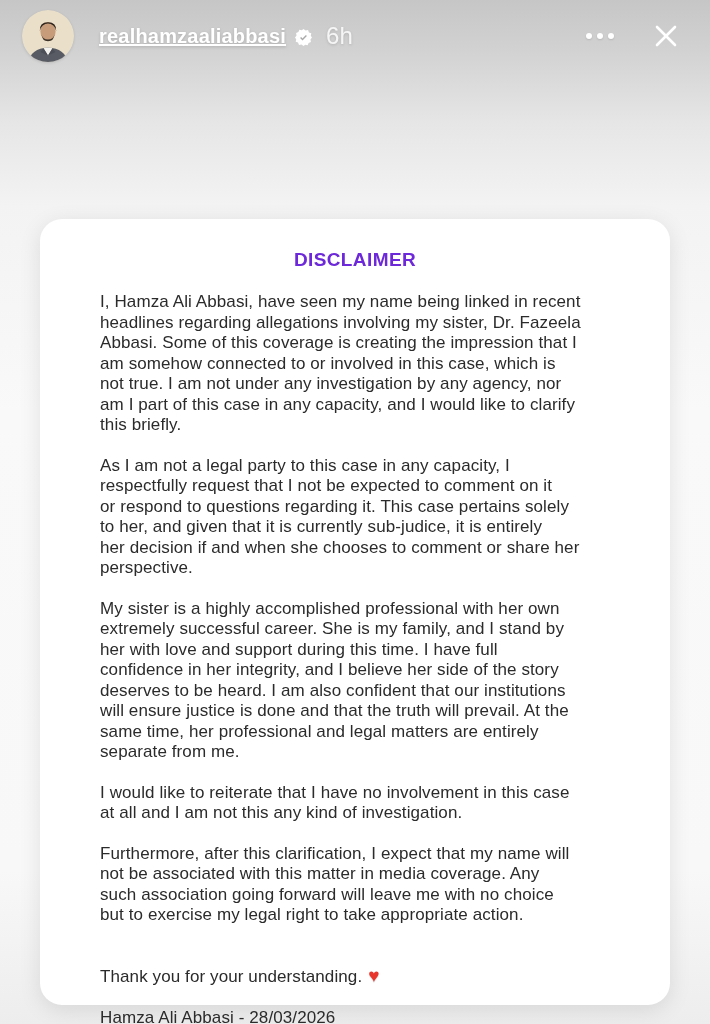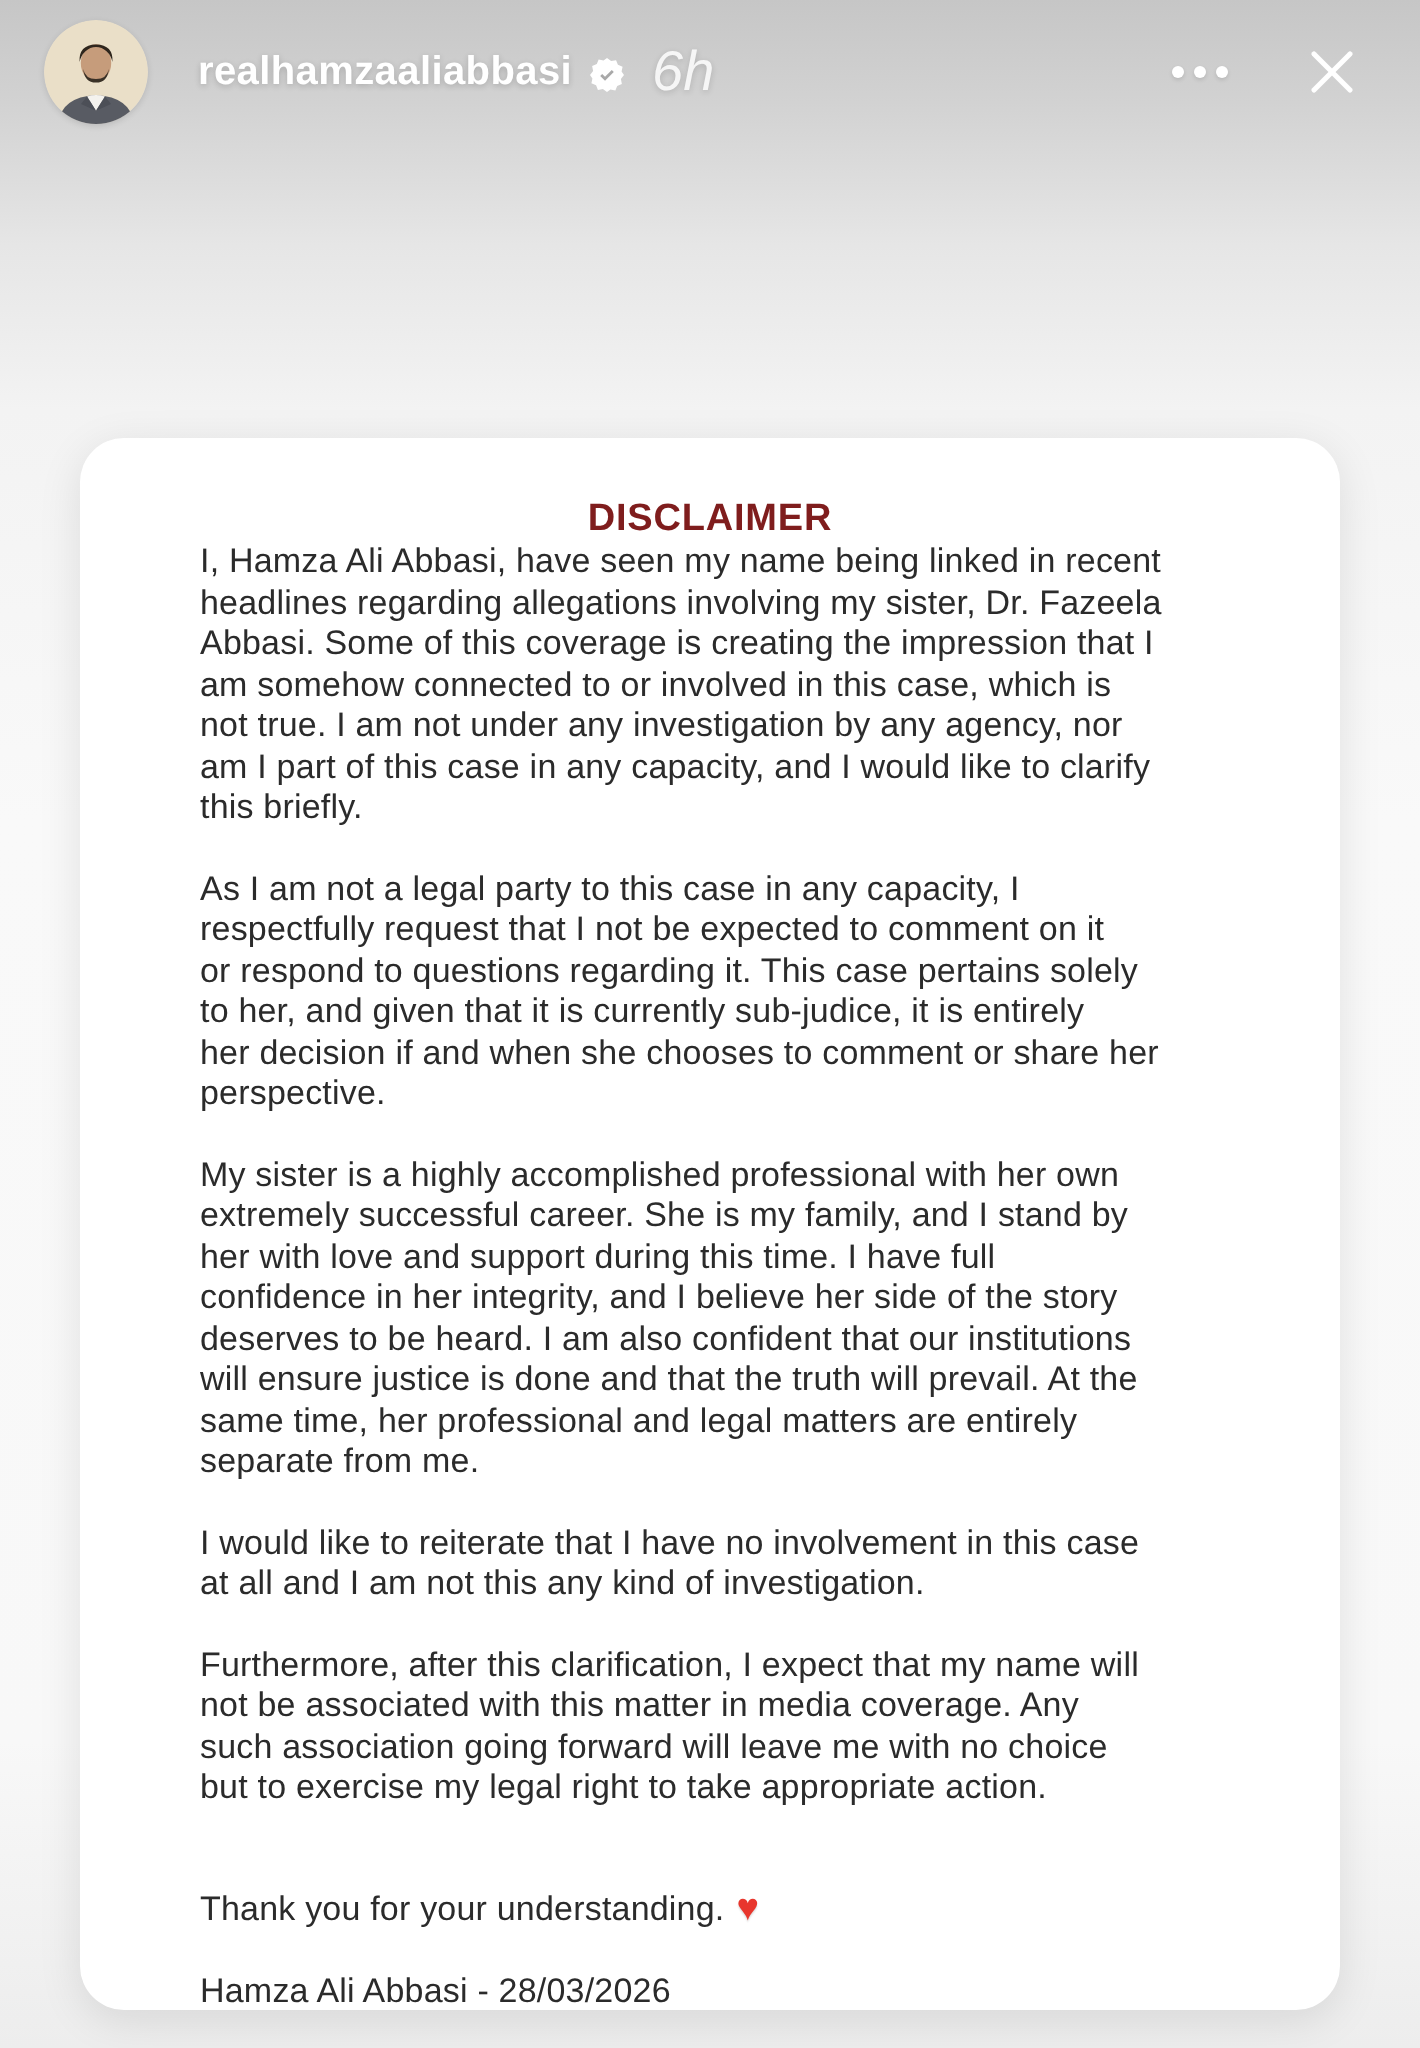--- a/index.html
+++ b/index.html
@@ -48,29 +48,29 @@
     gap: 9px;
   }
   .username {
     color: #ffffff;
     font-size: 20px;
     font-weight: 700;
     letter-spacing: 0.2px;
     text-shadow: 0 1px 3px rgba(0,0,0,0.18);
     cursor: pointer;
     white-space: nowrap;
+    text-decoration: underline;
   }
   .badge { display: inline-flex; margin-top: 2px; }
   .timestamp {
     color: rgba(255,255,255,0.85);
-    font-size: 28px;
+    font-size: 24px;
     font-weight: 400;
     margin-left: 5px;
     text-shadow: 0 1px 3px rgba(0,0,0,0.15);
-    font-style: italic;
   }
   .header-spacer { flex: 1 1 auto; }
   .more-btn, .close-btn {
     background: none;
     border: none;
     cursor: pointer;
     display: flex;
     align-items: center;
     justify-content: center;
     padding: 6px;
@@ -95,21 +95,22 @@
     background: #ffffff;
     border-radius: 22px;
     box-shadow: 0 5px 22px rgba(0,0,0,0.10);
     padding: 30px 16px 24px 16px;
   }
   .card h1 {
     text-align: center;
     font-size: 19px;
     font-weight: 700;
     letter-spacing: 0.4px;
-    color: #7f1d1d;
+    color: #6d28d9;
+    margin-bottom: 21px;
   }
   .card p {
     white-space: pre-line;
     font-size: 17px;
     line-height: 20.5px;
     letter-spacing: 0.1px;
     color: #2b2b2b;
     margin-bottom: 20px;
     margin-left: 44px;
   }

